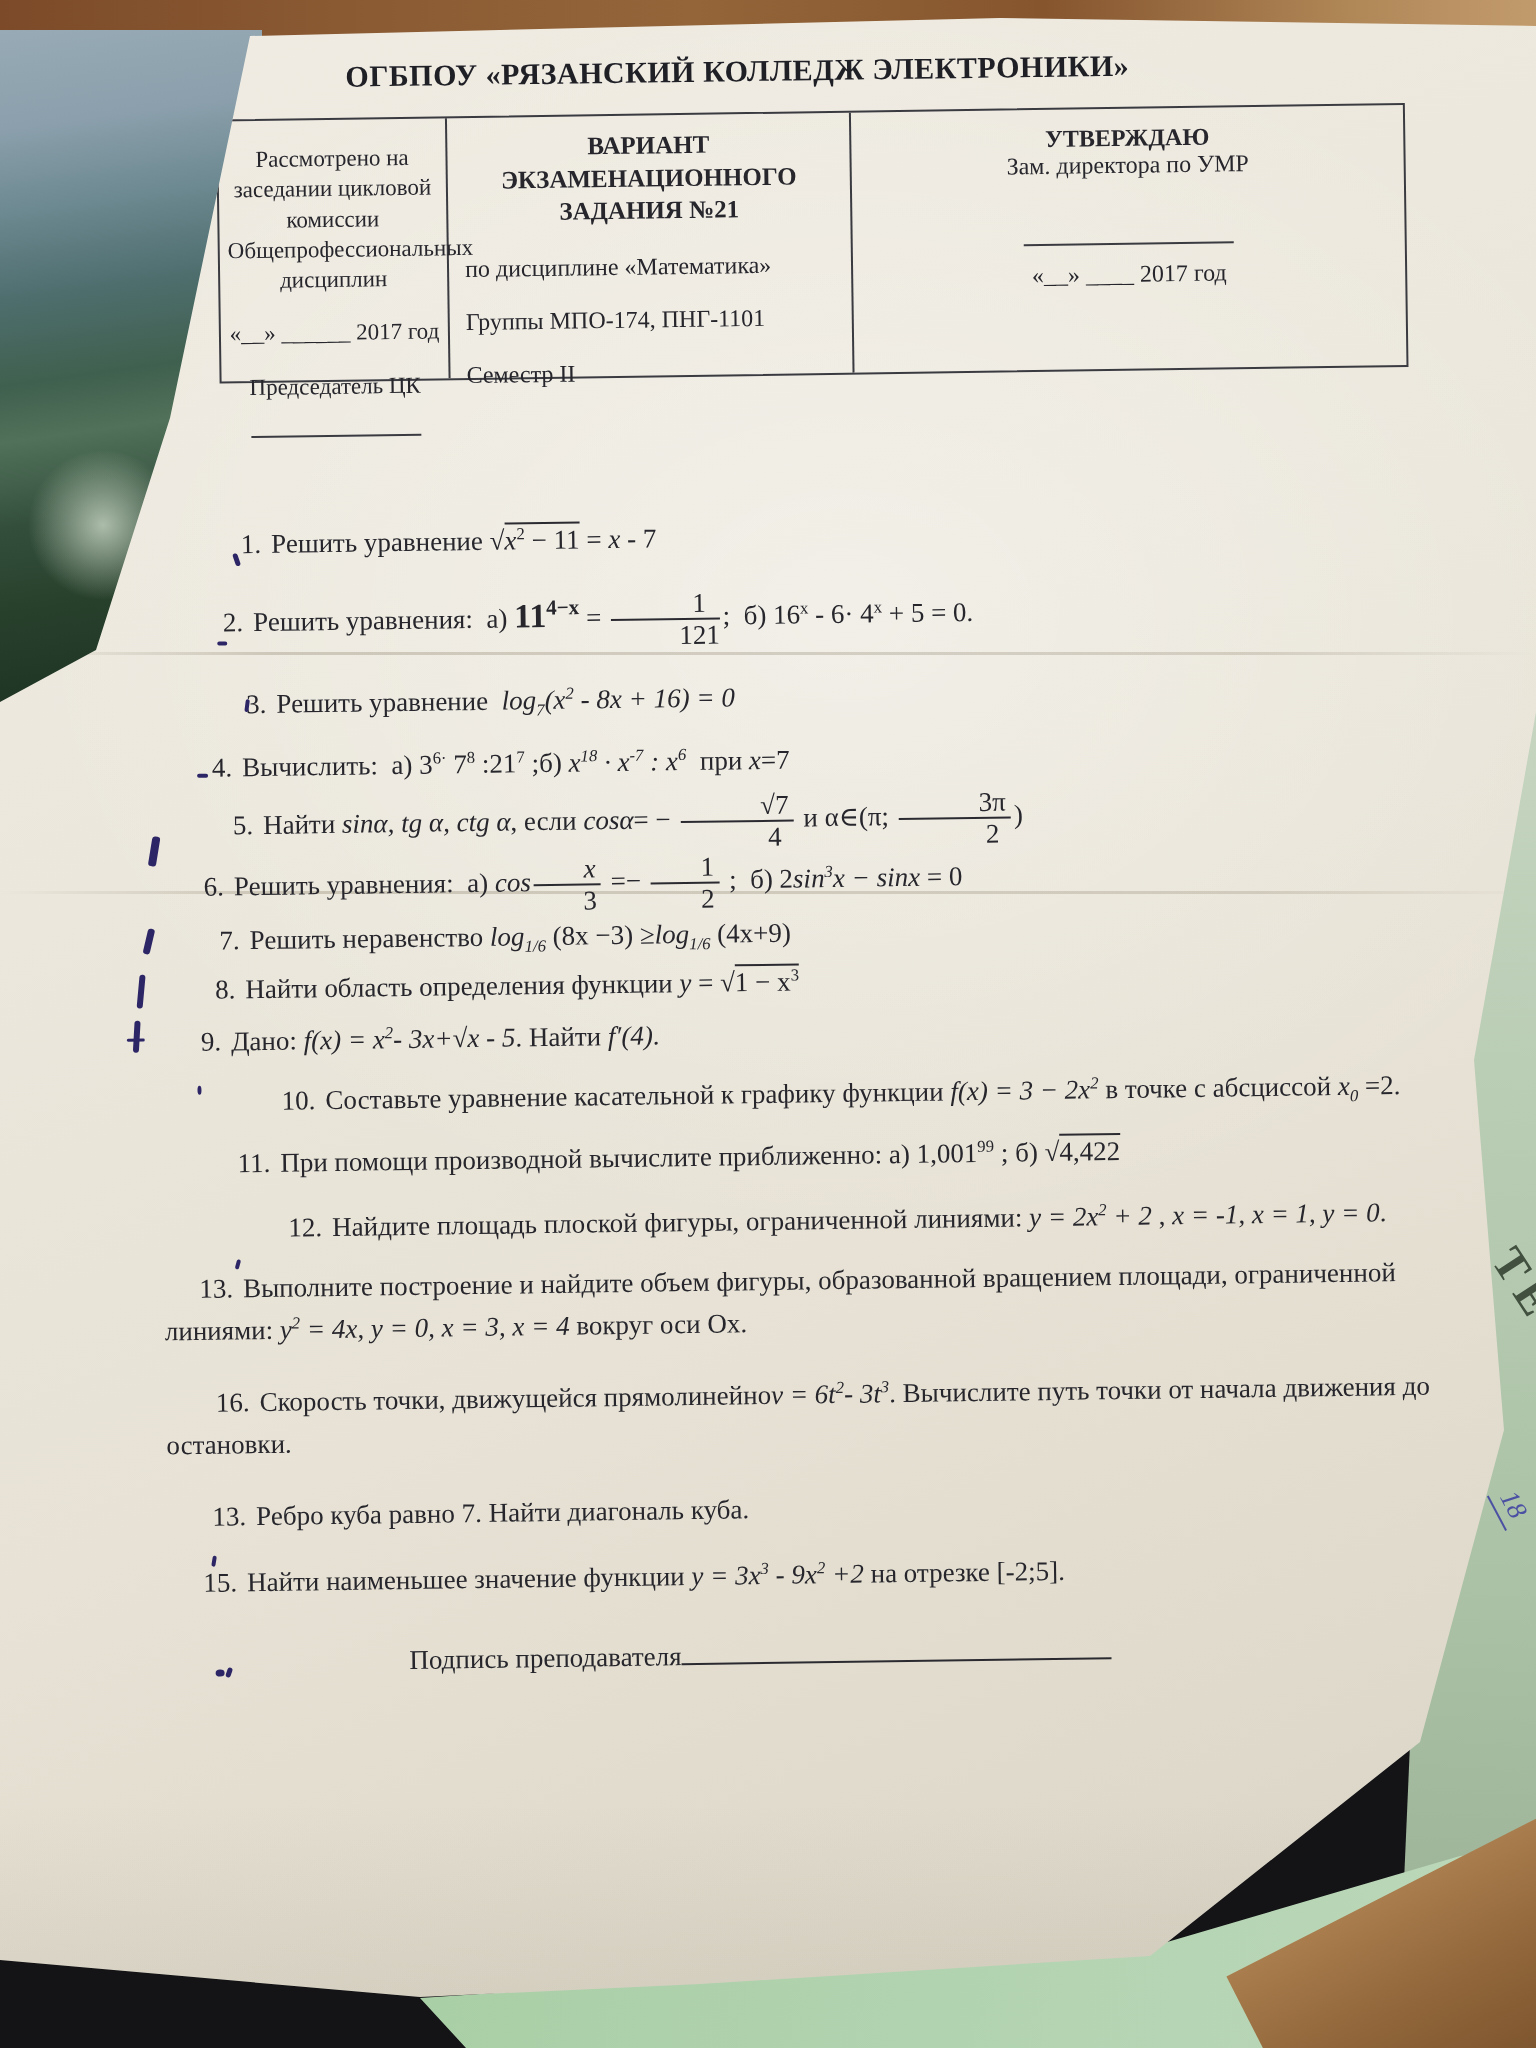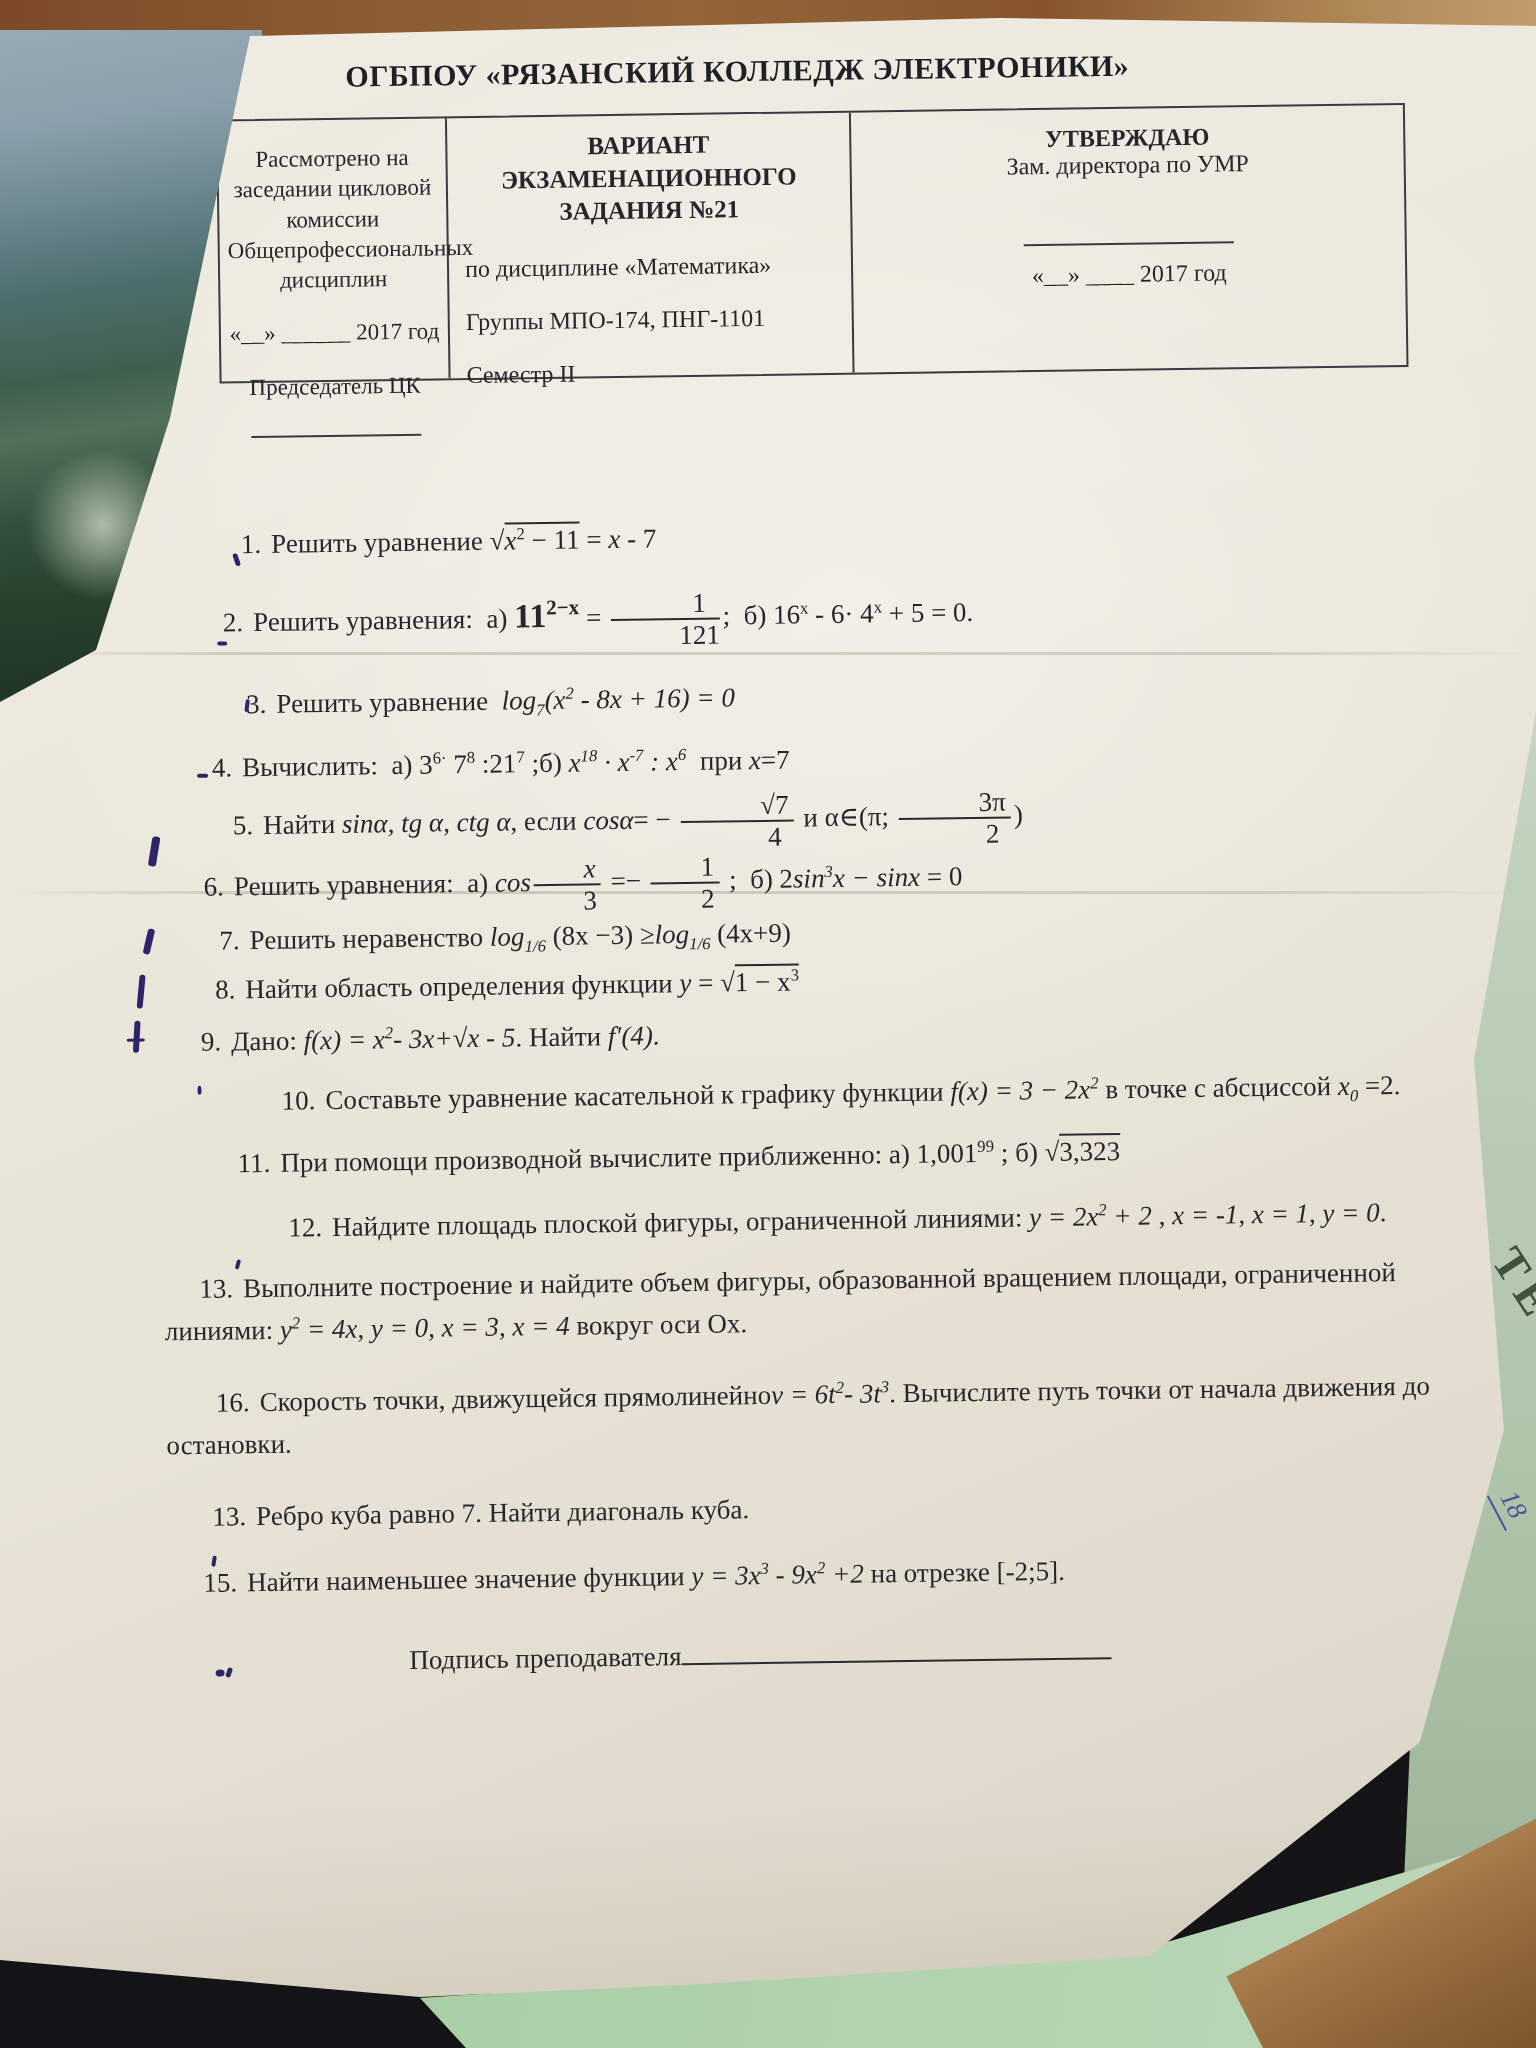--- a/index.html
+++ b/index.html
@@ -146,30 +146,30 @@
       <div class="cell r">
         <div class="r-appr">УТВЕРЖДАЮ</div>
         <div>Зам. директора по УМР</div>
         <div class="r-sig"></div>
         <div class="r-date">«__» ____ 2017 год</div>
       </div>
     </div>
 
     <div class="problems">
       <div class="prob" id="p1"><span class="pnum">1.</span><span>Решить уравнение <span class="rt">√</span><span class="ovl"><i>x</i><sup>2</sup> − 11</span> = <i>x</i> - 7</span></div>
-      <div class="prob" id="p2"><span class="pnum">2.</span><span>Решить уравнения: &nbsp;а) <span class="big">11<sup>2−x</sup></span> = <span class="frac"><span class="n">1</span><span class="d">121</span></span>; &nbsp;б) 16<sup>x</sup> - 6· 4<sup>x</sup> + 5 = 0.</span></div>
+      <div class="prob" id="p2"><span class="pnum">2.</span><span>Решить уравнения: &nbsp;а) <span class="big">11<sup>4−x</sup></span> = <span class="frac"><span class="n">1</span><span class="d">121</span></span>; &nbsp;б) 16<sup>x</sup> - 6· 4<sup>x</sup> + 5 = 0.</span></div>
       <div class="prob" id="p3"><span class="pnum">3.</span><span>Решить уравнение &nbsp;<i>log<sub>7</sub>(x<sup>2</sup> - 8x + 16) = 0</i></span></div>
       <div class="prob" id="p4"><span class="pnum">4.</span><span>Вычислить: &nbsp;а) 3<sup>6·</sup> 7<sup>8</sup> :21<sup>7</sup> ;б) <i>x<sup>18</sup> · x<sup>-7</sup> : x<sup>6</sup></i> &nbsp;при <i>x</i>=7</span></div>
       <div class="prob" id="p5"><span class="pnum">5.</span><span>Найти <i>sinα, tg α, ctg α</i>, если <i>cosα</i>= − <span class="frac"><span class="n">√7</span><span class="d">4</span></span> и α∈(π; <span class="frac"><span class="n">3π</span><span class="d">2</span></span>)</span></div>
       <div class="prob" id="p6"><span class="pnum">6.</span><span>Решить уравнения: &nbsp;а) <i>cos</i><span class="frac"><span class="n"><i>x</i></span><span class="d">3</span></span> =− <span class="frac"><span class="n">1</span><span class="d">2</span></span> ; &nbsp;б) 2<i>sin<sup>3</sup>x − sinx</i> = 0</span></div>
       <div class="prob" id="p7"><span class="pnum">7.</span><span>Решить неравенство <i>log<sub>1/6</sub></i> (8x −3) ≥<i>log<sub>1/6</sub></i> (4x+9)</span></div>
       <div class="prob" id="p8"><span class="pnum">8.</span><span>Найти область определения функции <i>y</i> = <span class="rt">√</span><span class="ovl">1 − x<sup>3</sup></span></span></div>
       <div class="prob" id="p9"><span class="pnum">9.</span><span>Дано: <i>f(x) = x<sup>2</sup>- 3x+√x - 5</i>. Найти <i>f′(4)</i>.</span></div>
       <div class="prob" id="p10"><span class="pnum">10.</span><span>Составьте уравнение касательной к графику функции <i>f(x) = 3 − 2x<sup>2</sup></i>  в точке с абсциссой <i>x<sub>0</sub></i> =2.</span></div>
-      <div class="prob" id="p11"><span class="pnum">11.</span><span>При помощи производной вычислите приближенно: а) 1,001<sup>99</sup> ;  б) <span class="rt">√</span><span class="ovl">3,323</span></span></div>
+      <div class="prob" id="p11"><span class="pnum">11.</span><span>При помощи производной вычислите приближенно: а) 1,001<sup>99</sup> ;  б) <span class="rt">√</span><span class="ovl">4,422</span></span></div>
       <div class="prob" id="p12"><span class="pnum">12.</span><span>Найдите площадь плоской фигуры, ограниченной линиями: <i>y = 2x<sup>2</sup> + 2</i> , <i>x = -1, x = 1, y = 0</i>.</span></div>
       <div class="prob" id="p13"><span class="pnum">13.</span><span>Выполните построение и найдите объем фигуры, образованной вращением площади, ограниченной линиями: <i>y<sup>2</sup> = 4x, y = 0, x = 3, x = 4</i> вокруг оси Ох.</span></div>
       <div class="prob" id="p14"><span class="pnum">16.</span><span>Скорость точки, движущейся прямолинейно<i>v = 6t<sup>2</sup>- 3t<sup>3</sup></i>. Вычислите путь точки от начала движения до остановки.</span></div>
       <div class="prob" id="p15"><span class="pnum">13.</span><span>Ребро куба равно 7. Найти диагональ куба.</span></div>
       <div class="prob" id="p16"><span class="pnum">15.</span><span>Найти наименьшее значение функции <i>y = 3x<sup>3</sup> - 9x<sup>2</sup> +2</i> на отрезке [-2;5].</span></div>
 
       <div class="signature">
         <span>Подпись преподавателя</span><span class="sig-line"></span>
       </div>
     </div>

